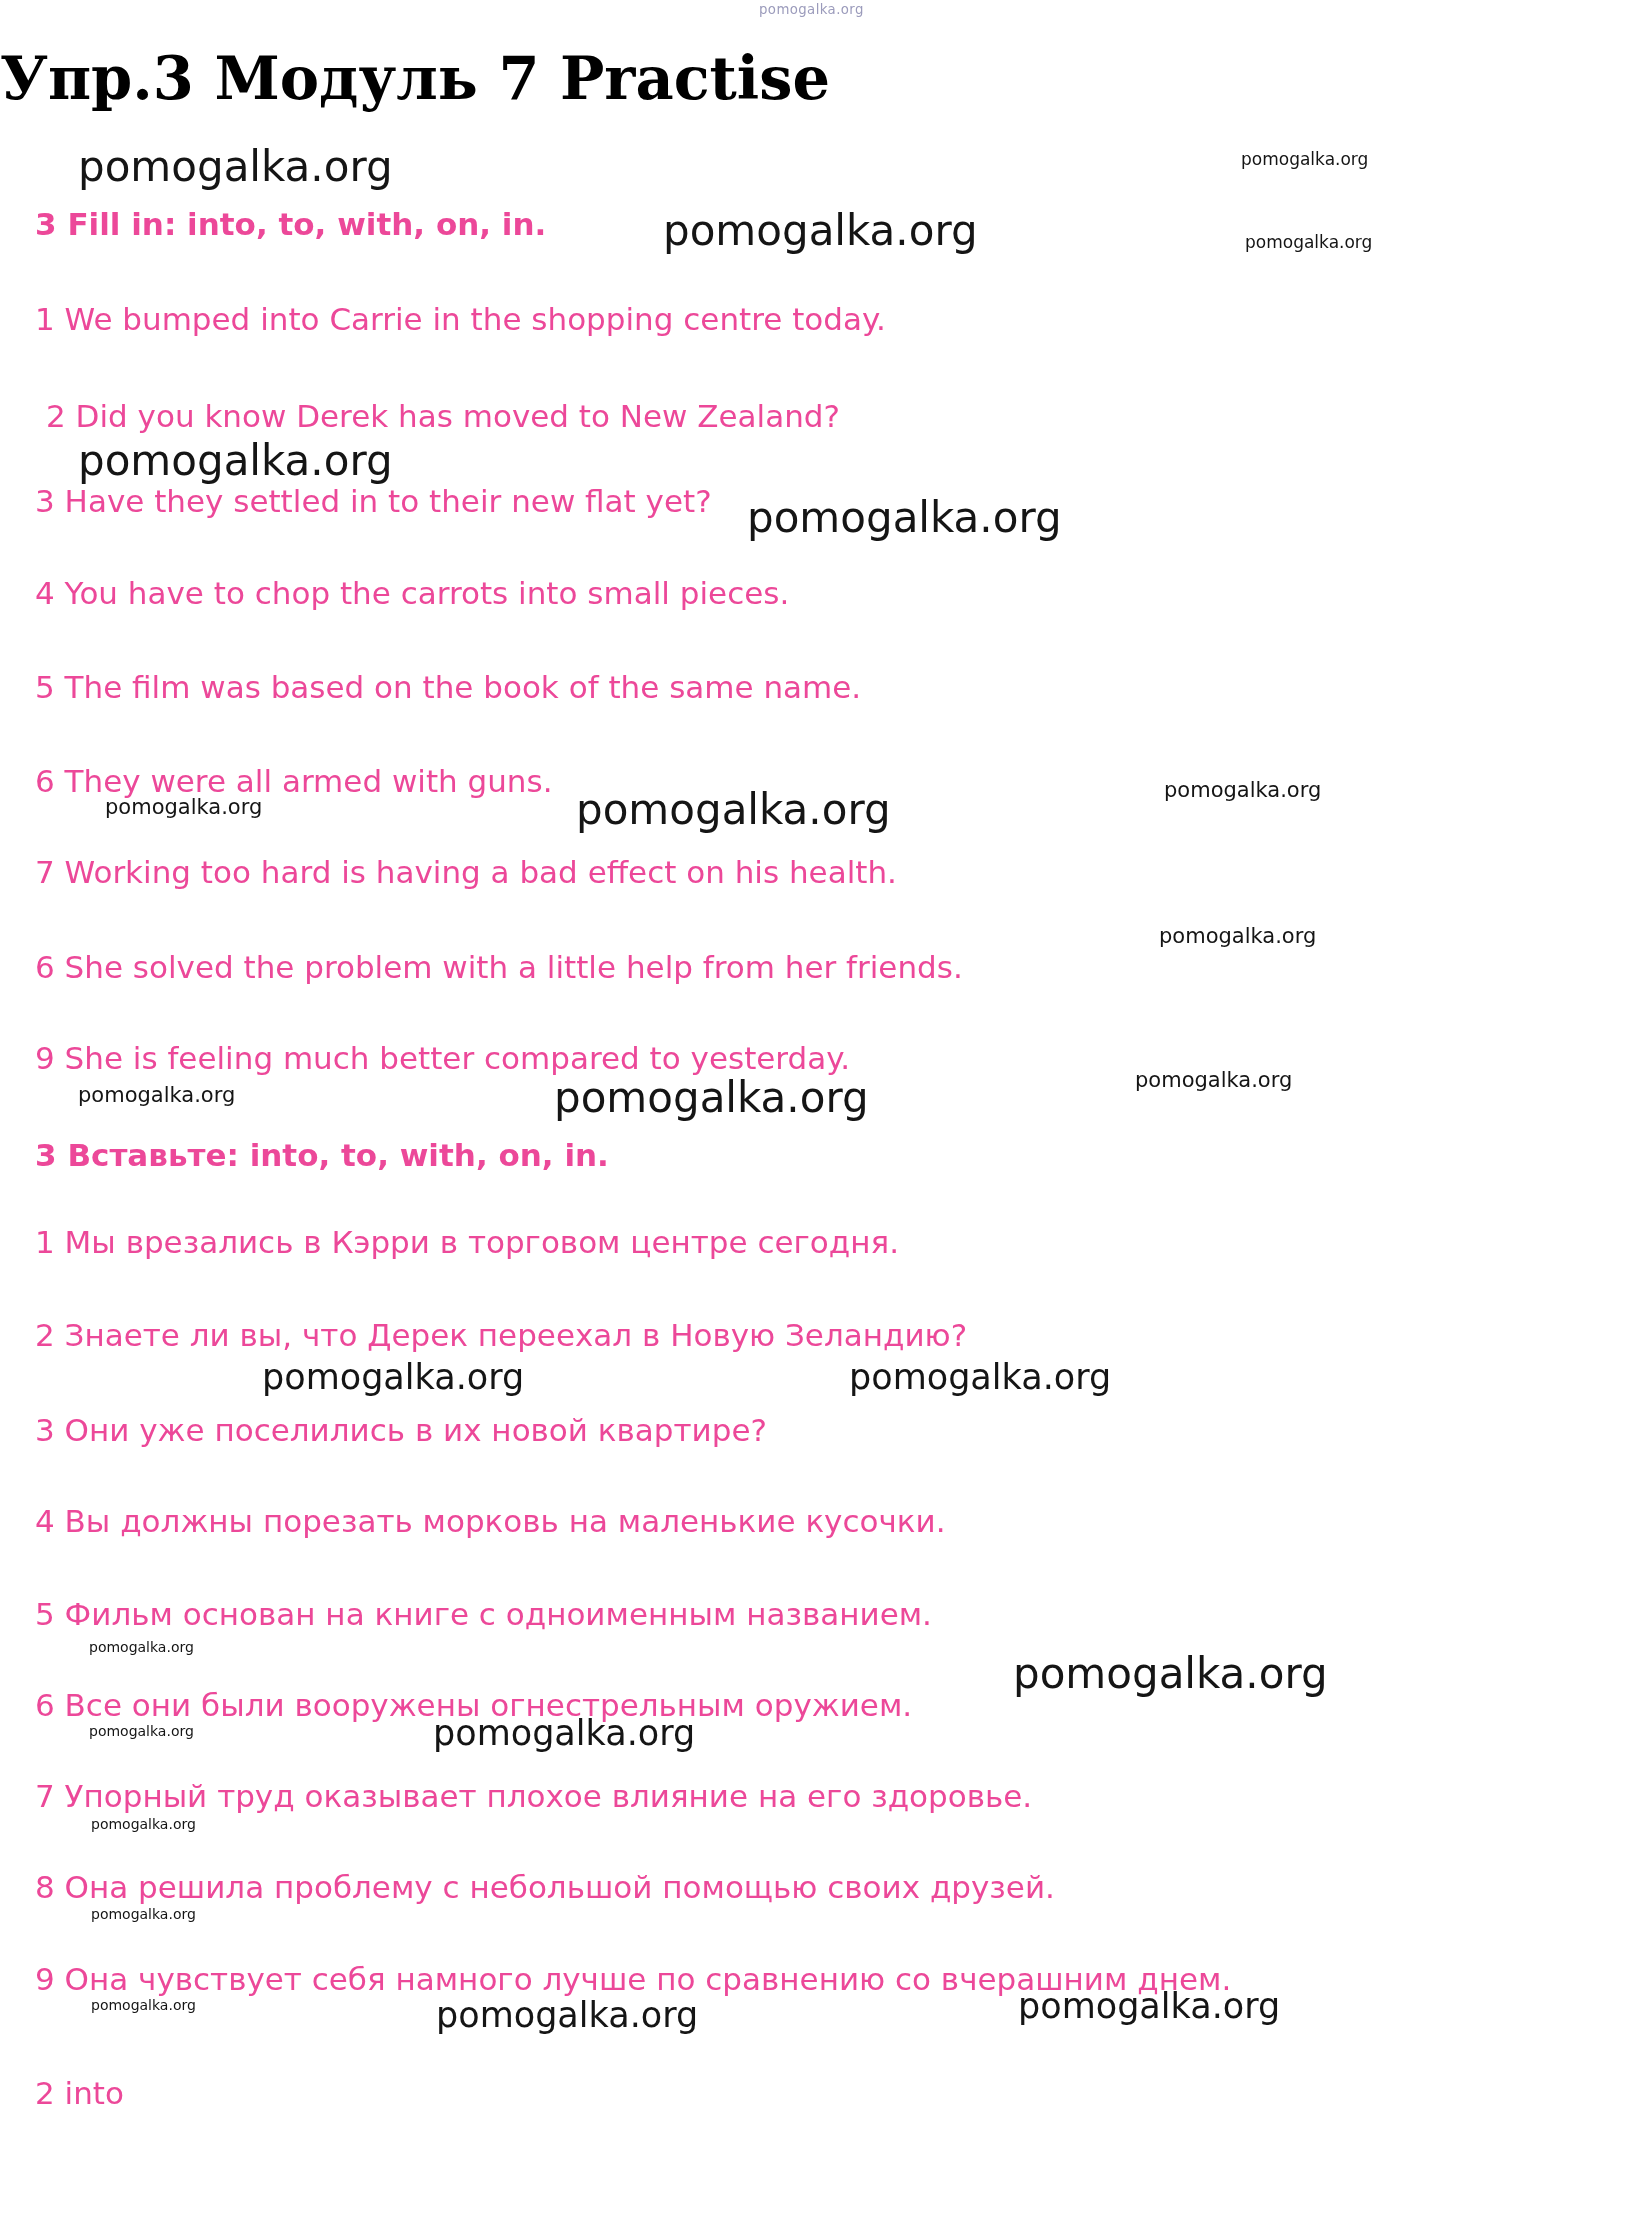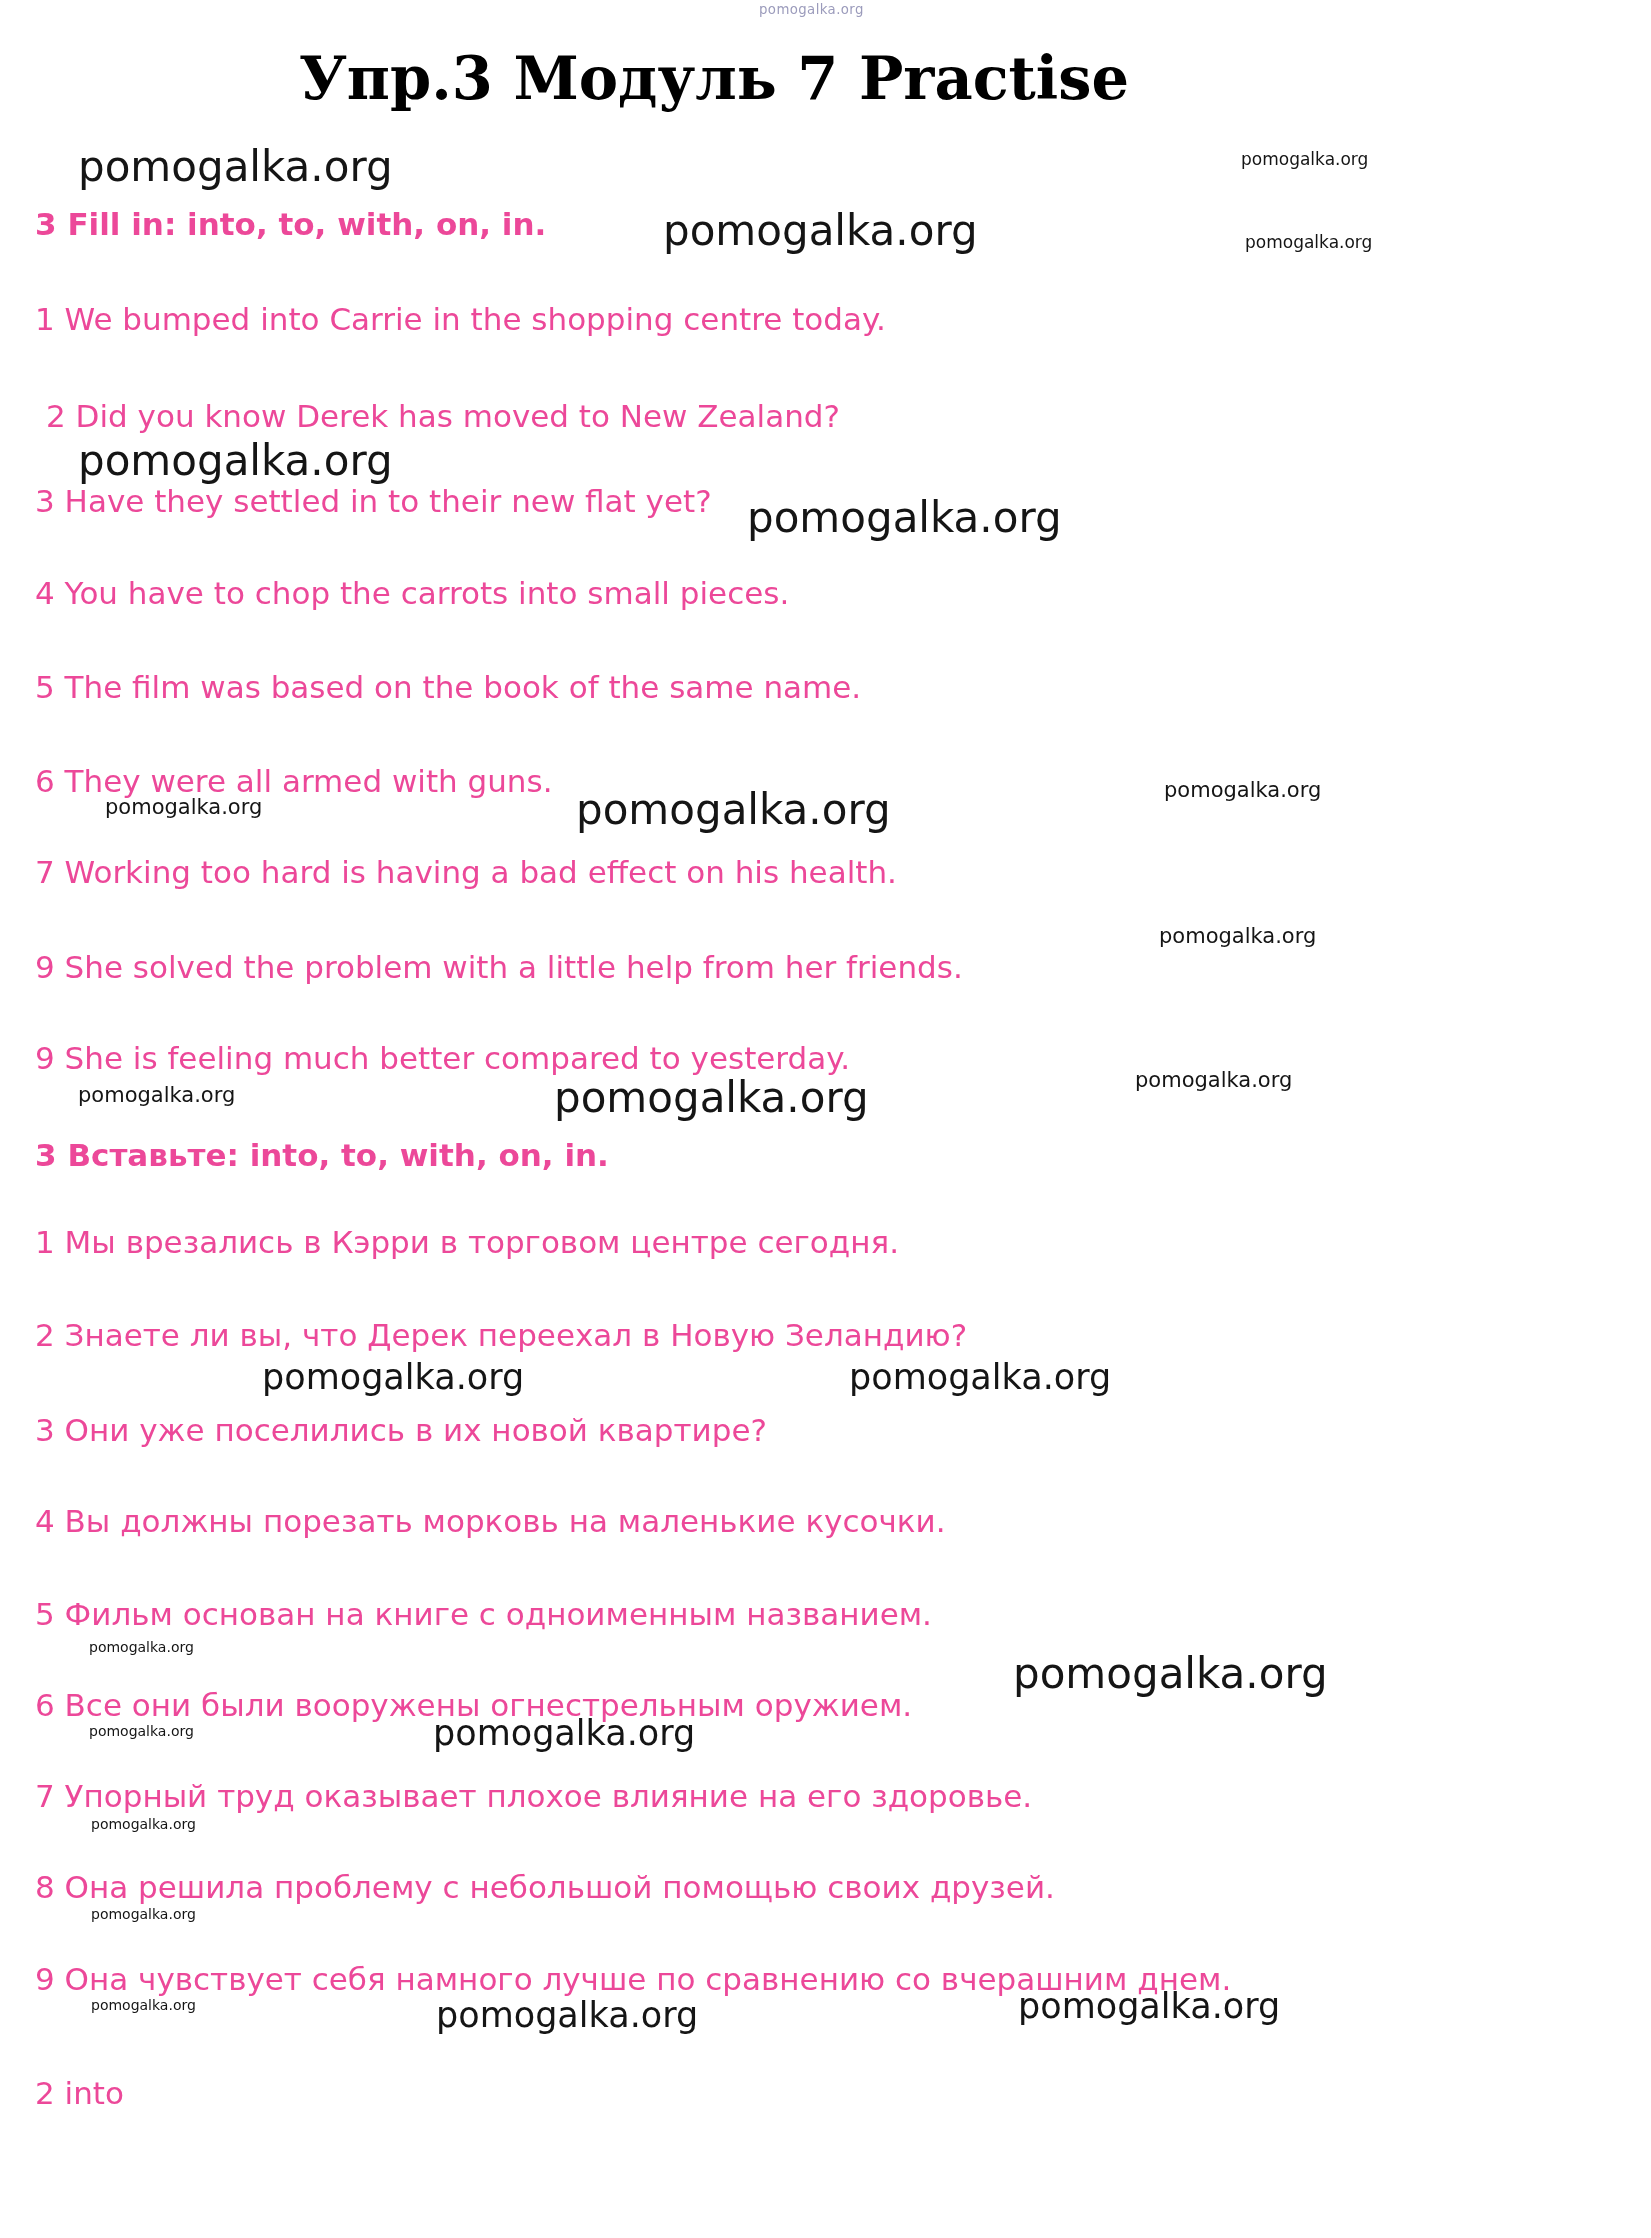--- a/index.html
+++ b/index.html
@@ -27,21 +27,21 @@
     color: #8a8ab0;
     font-family: "DejaVu Sans", sans-serif;
     letter-spacing: 0.4px;
     opacity: 0.85;
   }
   .title {
     position: absolute;
     left: 0;
     top: 44px;
     width: 1428px;
-    text-align: center;
+    text-align: left;
     font-family: "DejaVu Serif", serif;
     font-weight: bold;
     font-size: 59px;
     color: #000000;
     letter-spacing: 0px;
   }
   .line {
     position: absolute;
     font-size: 31px;
     color: #ec4899;
@@ -88,21 +88,21 @@
     <span>Fill in: into, to, with, on, in.</span>
   </div>
 
   <div class="line" style="left:35px; top:301px;">1 We bumped into Carrie in the shopping centre today.</div>
   <div class="line" style="left:46px; top:390px;margin-top:8px;">2 Did you know Derek has moved to New Zealand?</div>
   <div class="line" style="left:35px; top:483px;">3 Have they settled in to their new flat yet?</div>
   <div class="line" style="left:35px; top:575px;">4 You have to chop the carrots into small pieces.</div>
   <div class="line" style="left:35px; top:669px;">5 The film was based on the book of the same name.</div>
   <div class="line" style="left:35px; top:763px;">6 They were all armed with guns.</div>
   <div class="line" style="left:35px; top:854px;">7 Working too hard is having a bad effect on his health.</div>
-  <div class="line" style="left:35px; top:949px;">9 She solved the problem with a little help from her friends.</div>
+  <div class="line" style="left:35px; top:949px;">6 She solved the problem with a little help from her friends.</div>
   <div class="line" style="left:35px; top:1040px;">9 She is feeling much better compared to yesterday.</div>
 
   <div class="line bold" style="left:35px; top:1137px;text-align:center;">
     <span>3</span>
     <span>Вставьте: into, to, with, on, in.</span>
   </div>
 
   <div class="line" style="left:35px; top:1224px;">1 Мы врезались в Кэрри в торговом центре сегодня.</div>
   <div class="line" style="left:35px; top:1317px;">2 Знаете ли вы, что Дерек переехал в Новую Зеландию?</div>
   <div class="line" style="left:35px; top:1412px;">3 Они уже поселились в их новой квартире?</div>

